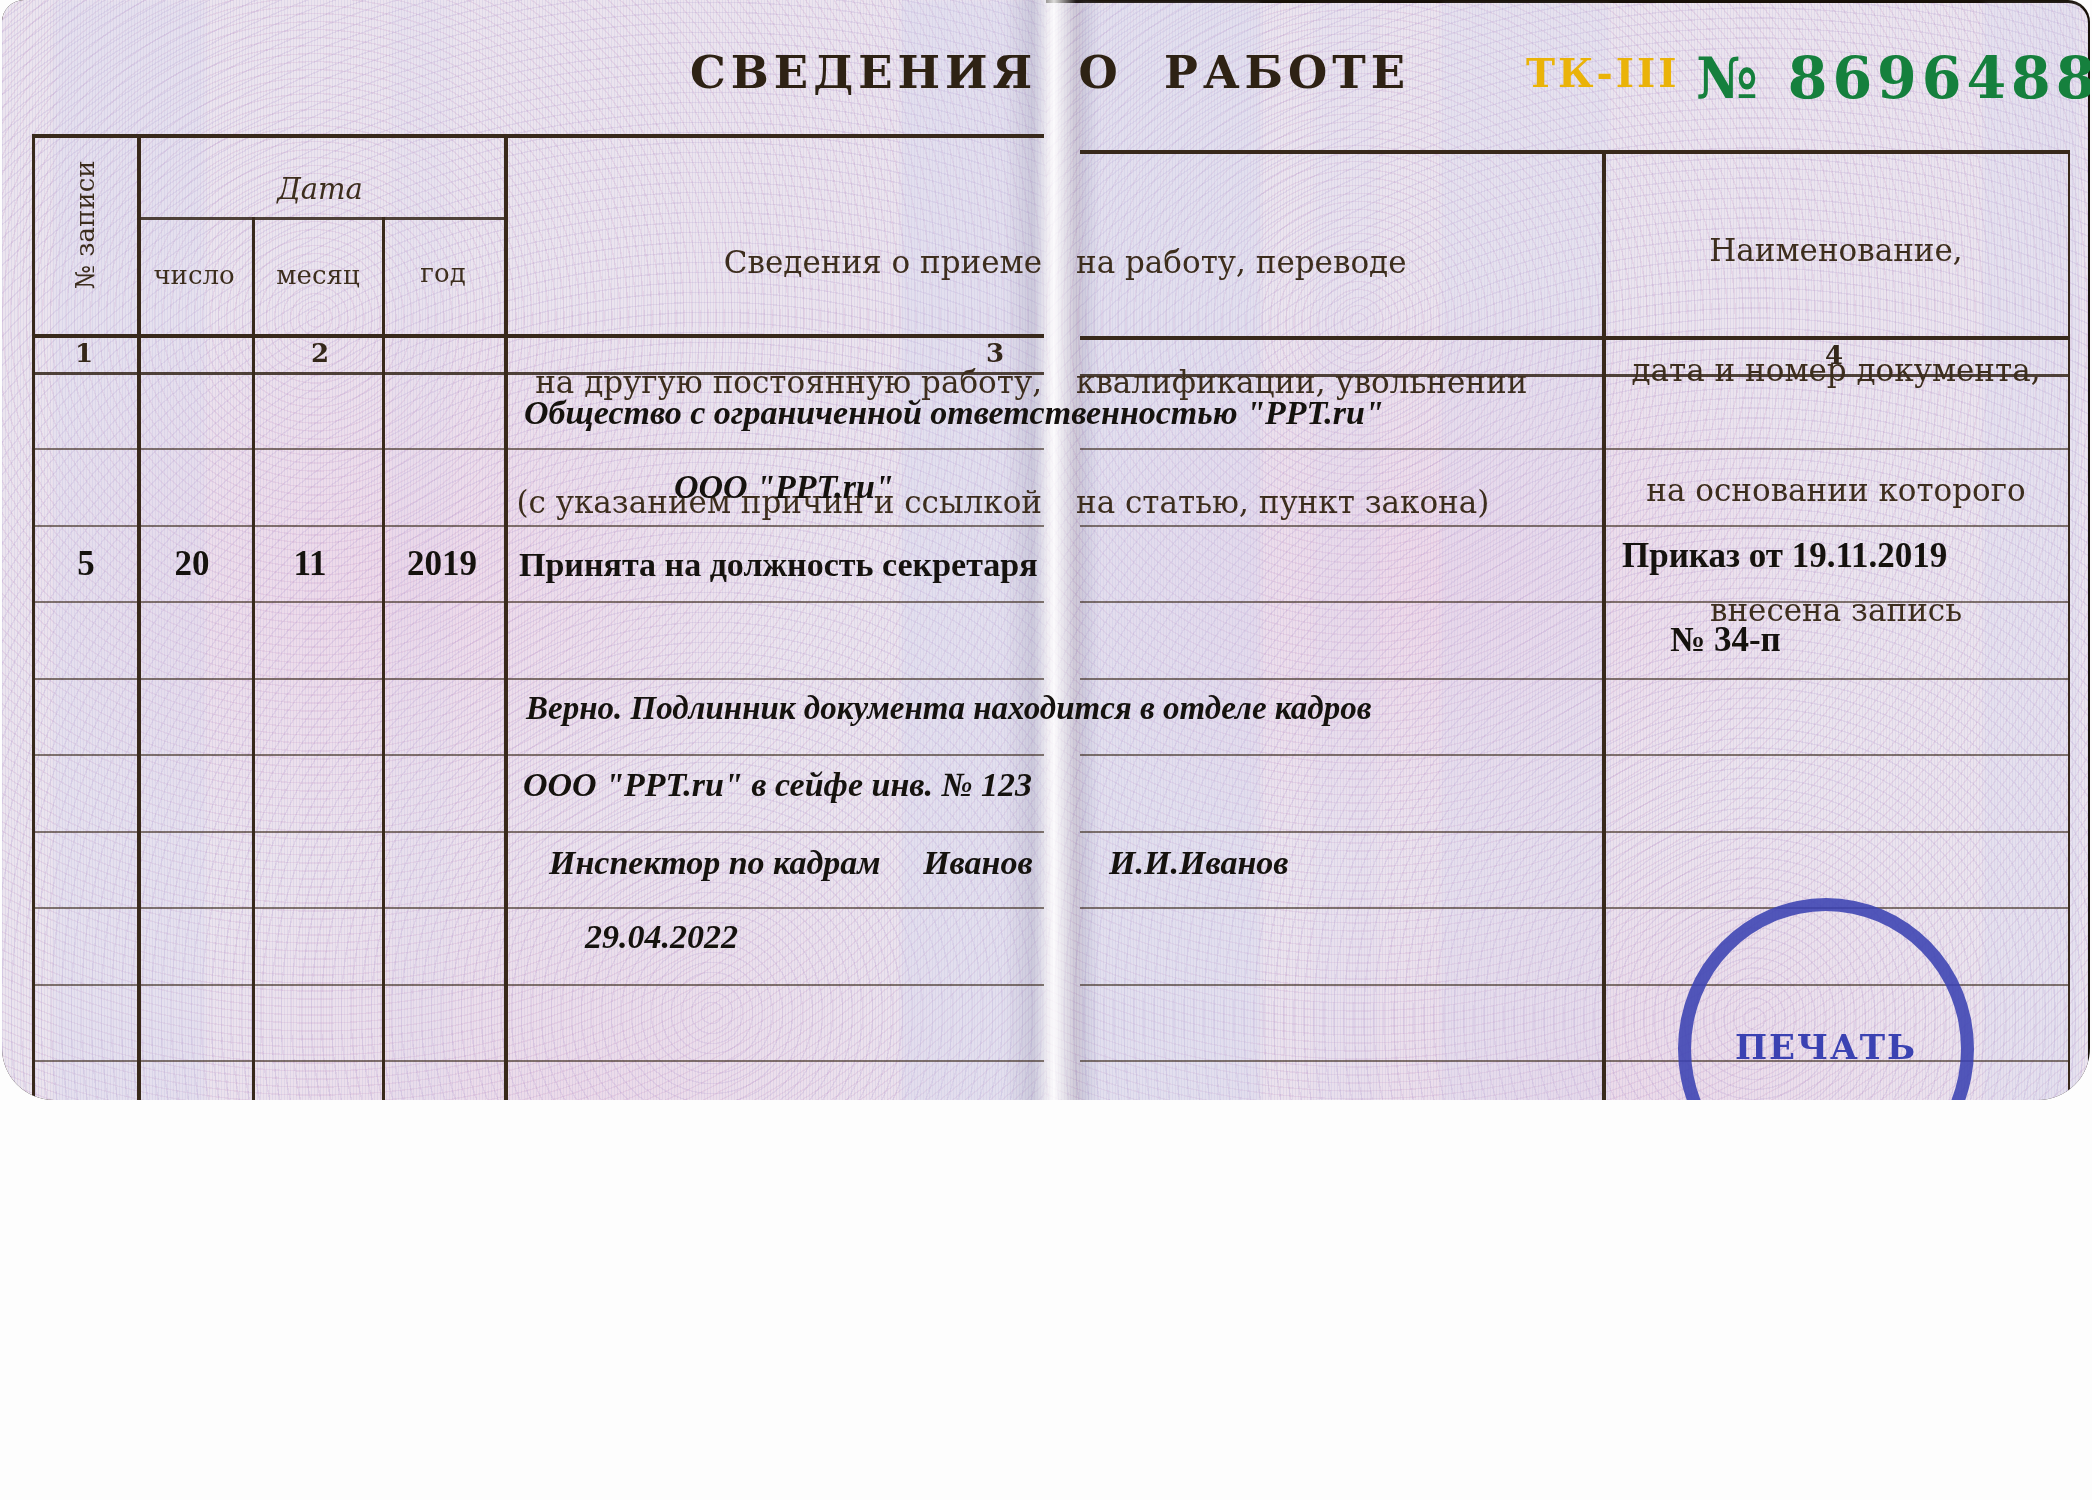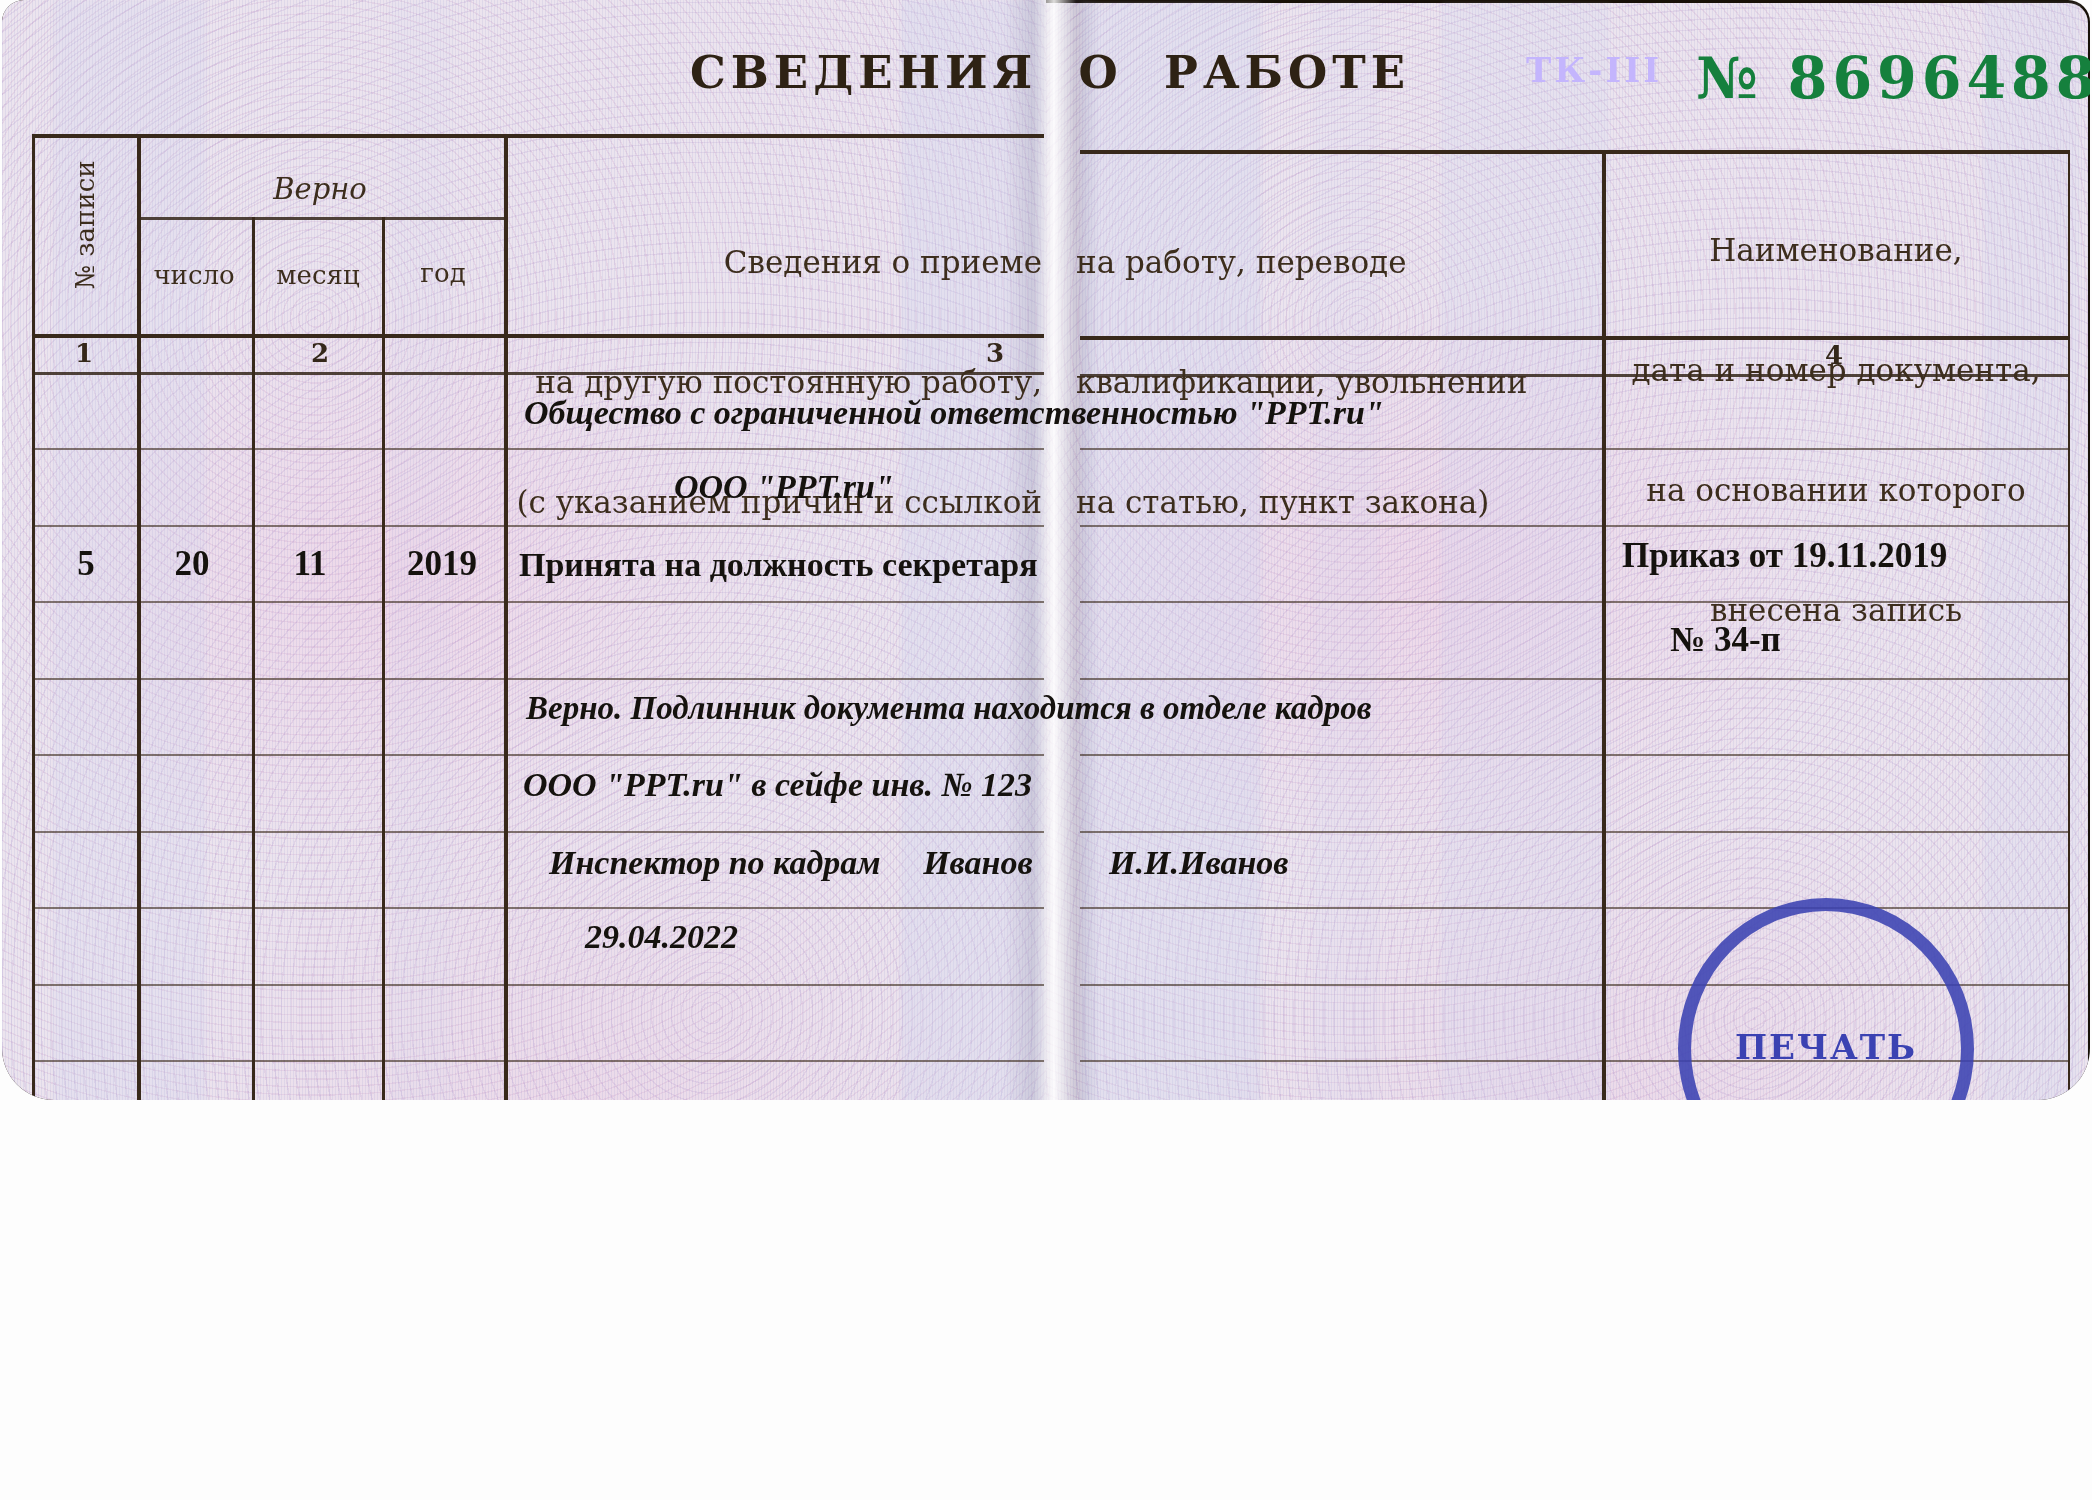--- a/index.html
+++ b/index.html
@@ -27,21 +27,21 @@
   .hl,.vl{position:absolute;background:#38291b;}
   .hl.thin{background:rgba(62,45,30,0.62);}
   .hl.mid{background:rgba(52,38,25,0.85);}
   
   .t{position:absolute;white-space:pre;}
   .print{font-family:"DejaVu Serif",serif;color:#3c2d1d;font-weight:500;}
   .entry{font-family:"Liberation Serif",serif;font-weight:700;color:#15120e;}
   .ital{font-style:italic;}
   .cx{transform:translateX(-50%);}
   #doc-title{font-size:45px;font-weight:700;letter-spacing:5px;color:#2e2214;}
-  #doc-series{font-size:34px;font-weight:700;letter-spacing:3px;color:#c4b5fd;}
+  #doc-series{font-size:39px;font-weight:700;letter-spacing:3px;color:#eab308;}
   #doc-number{font-size:57px;font-weight:700;letter-spacing:5px;color:#15803d;}
   .h27{font-size:31px;line-height:40px;}
   .h26{font-size:26px;}
   .colnum{font-size:26px;font-weight:700;color:#34271a;}
   #col1-label{transform:rotate(-90deg);transform-origin:center;font-size:26px;}
   .e34{font-size:34px;}
   .e35{font-size:35px;}
   .right-align{text-align:right;}
   
   #stamp{position:absolute;left:1676px;top:898px;width:270px;height:276px;
@@ -111,21 +111,21 @@
         <div class="hl" style="left: 1078px; top: 1368px; width: 990px; height: 5px;"></div>
         <div class="vl" style="left: 1600px; top: 150px; width: 4px; height: 1223px;"></div>
         <div class="vl" style="left: 2066px; top: 150px; width: 2px; height: 1223px;"></div>
       </div>
 
     <div class="t cx" id="doc-title" style="left:1048px;top:46px;">СВЕДЕНИЯ  О  РАБОТЕ</div>
     <div class="t" id="doc-series" style="left:1524px;top:50px;">ТК-III</div>
     <div class="t" id="doc-number" style="left:1694px;top:44px;">№ 8696488</div>
 
     <div class="t print" id="col1-label" style="left:30px;top:222px;width:105px;text-align:center;">№ записи</div>
-    <div class="t print ital cx" style="left:318px;top:172px;font-size:29px;">Верно</div>
+    <div class="t print ital cx" style="left:318px;top:172px;font-size:29px;">Дата</div>
     <div class="t print h26 cx" style="left:192px;top:260px;">число</div>
     <div class="t print h26 cx" style="left:316px;top:260px;">месяц</div>
     <div class="t print h26 cx" style="left:441px;top:258px;">год</div>
 
     <div class="t print h27 right-align" style="left:440px;top:162px;width:600px;">
       <div>Сведения о приеме</div>
       <div>на другую постоянную работу,</div>
       <div>(с указанием причин и ссылкой</div>
     </div>
 

